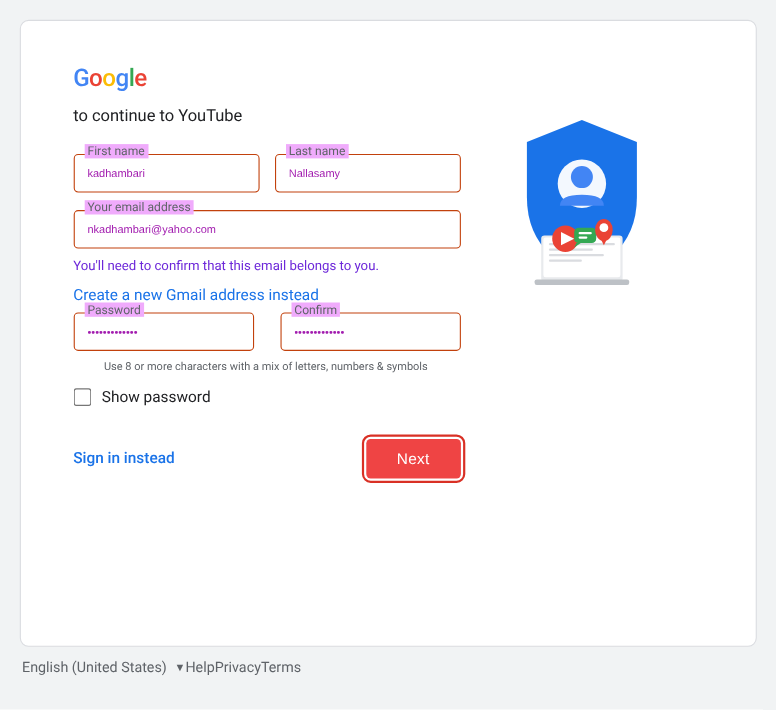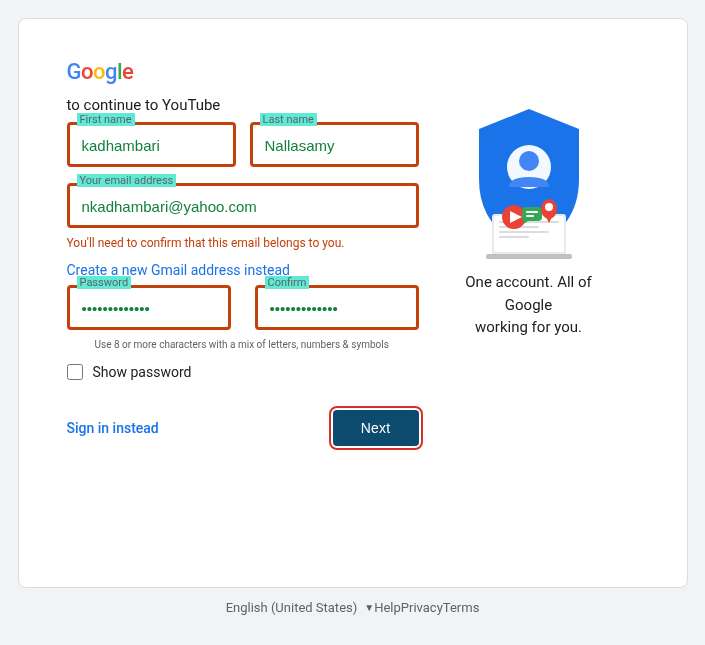--- a/index.html
+++ b/index.html
@@ -59,58 +59,58 @@
     .title {
       font-size: 24px;
       font-weight: 400;
       color: #202124;
       margin-bottom: 6px;
       line-height: 1.3;
     }
     .subtitle {
       font-size: 15px;
       color: #202124;
-      margin-bottom: 8px;
+      margin-bottom: 26px;
     }
     .name-row {
       display: flex;
       gap: 14px;
       margin-bottom: 16px;
     }
     .input-group {
       position: relative;
       flex: 1;
     }
     .input-group label {
       position: absolute;
       top: -9px;
       left: 10px;
-      background: #5eead4;
+      background: #f0abfc;
       font-size: 11px;
       color: #5f6368;
       padding: 0 3px;
     }
     .input-group input {
       width: 100%;
       padding: 12px 12px 10px 12px;
-      border: 3px solid #c2410c;
+      border: 1px solid #c2410c;
       border-radius: 4px;
-      font-size: 15px;
-      color: #15803d;
+      font-size: 10px;
+      color: #a21caf;
       outline: none;
     }
     .email-row {
       margin-bottom: 8px;
     }
     .email-row .input-group {
       width: 100%;
     }
     .email-note {
       font-size: 12px;
-      color: #c2410c;
+      color: #6d28d9;
       margin-bottom: 10px;
       margin-top: 4px;
     }
     .gmail-link {
       color: #1a73e8;
       font-size: 14px;
       text-decoration: none;
       display: inline-block;
       margin-bottom: 7px;
       cursor: pointer;
@@ -148,21 +148,21 @@
       justify-content: space-between;
     }
     .sign-in-link {
       color: #1a73e8;
       font-size: 14px;
       text-decoration: none;
       cursor: pointer;
       font-weight: 500;
     }
     .next-btn {
-      background: #0c4a6e;
+      background: #ef4444;
       color: #fff;
       border: none;
       border-radius: 4px;
       padding: 10px 28px;
       font-size: 14px;
       font-weight: 500;
       cursor: pointer;
       outline: 2px solid #d93025;
       outline-offset: 2px;
       letter-spacing: 0.25px;
@@ -182,21 +182,21 @@
       line-height: 1.5;
       margin-top: 12px;
       max-width: 170px;
     }
 
     
     .footer {
       width: 705px;
       display: flex;
       align-items: center;
-      justify-content: center;
+      justify-content: flex-start;
       padding: 12px 20px;
     }
     .footer-left {
       display: flex;
       align-items: center;
       gap: 5px;
       color: #5f6368;
       font-size: 13px;
     }
     .footer-right {
@@ -311,24 +311,20 @@
           <rect x="58" y="108" width="20" height="14" rx="4" fill="#34A853"></rect>
           <polygon points="60,122 58,126 64,122" fill="#34A853"></polygon>
           <rect x="62" y="112" width="12" height="2" rx="1" fill="#fff"></rect>
           <rect x="62" y="116" width="8" height="2" rx="1" fill="#fff"></rect>
 
           <ellipse cx="85" cy="110" rx="8" ry="10" fill="#EA4335"></ellipse>
           <circle cx="85" cy="108" r="4" fill="#fff"></circle>
           <polygon points="81,116 85,124 89,116" fill="#EA4335"></polygon>
         </svg>
 
-        <p class="illus-caption">
-          <span>One account. All of Google</span><br>
-          <span>working for you.</span>
-        </p>
       </div>
     </div>
   </div>
 </div>
 
 <div class="footer">
   <div class="footer-left">
     <span>English (United States)</span>
     <span class="dropdown-arrow">▼</span>
   </div>

